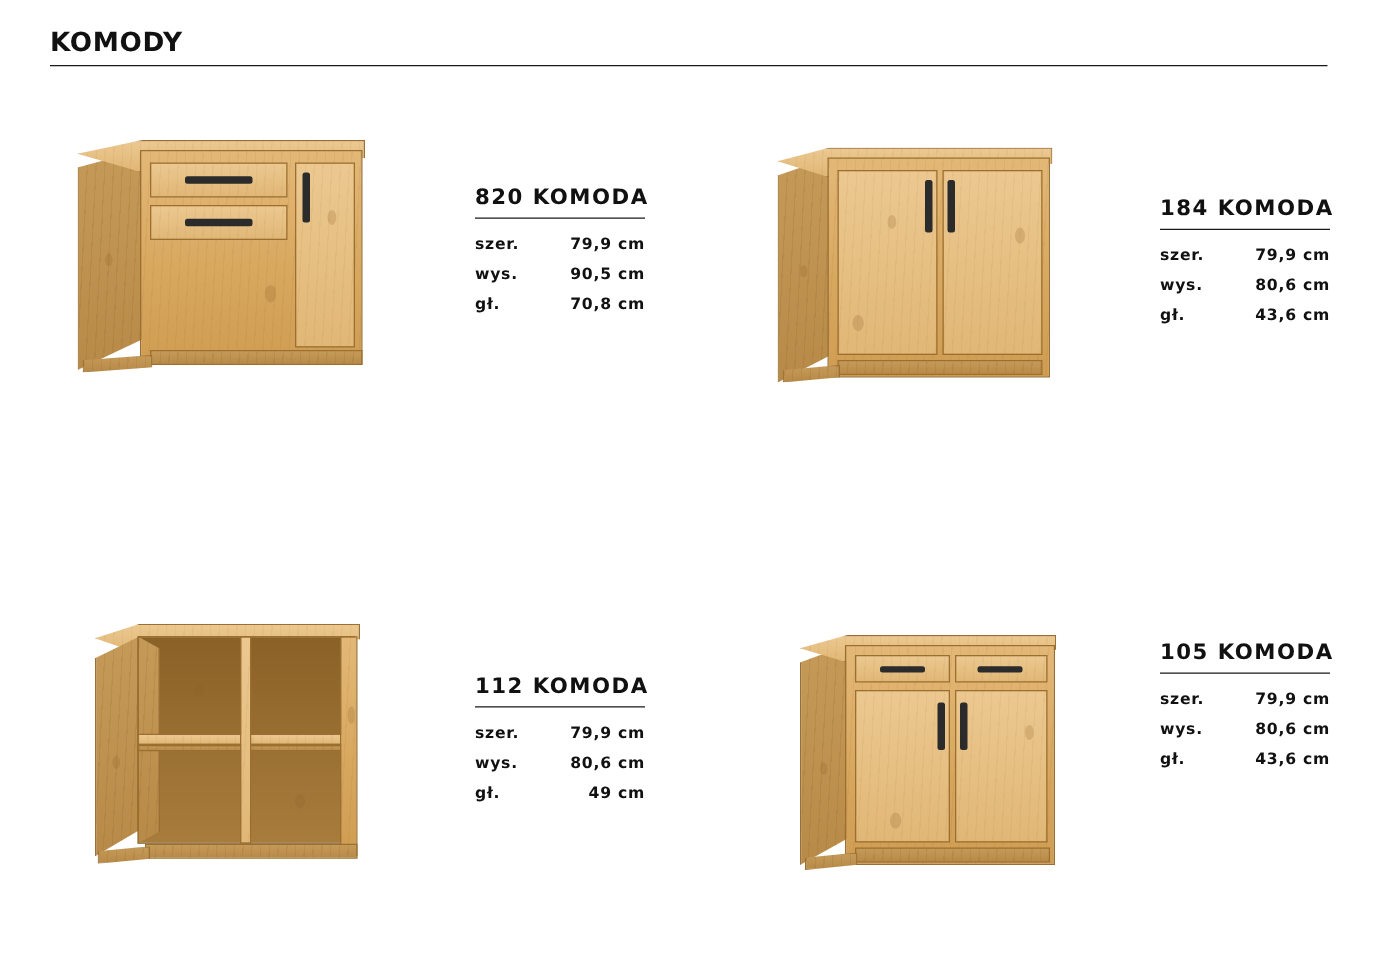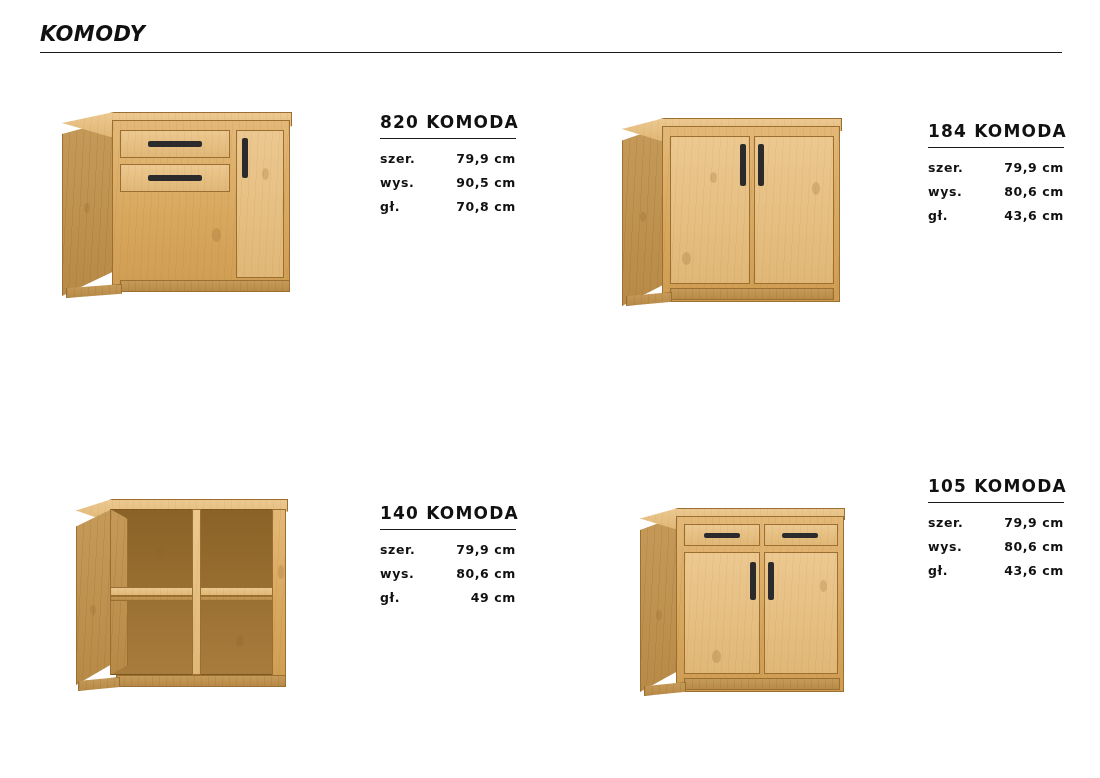--- a/index.html
+++ b/index.html
@@ -17,21 +17,20 @@
   }
 
   .page-title {
     position: absolute;
     left: 40px;
     top: 22px;
     font-size: 21px;
     font-weight: bold;
     letter-spacing: 0.5px;
     color: #111111;
-    font-style: italic;
   }
   .title-rule {
     position: absolute;
     left: 40px;
     top: 52px;
     width: 1022px;
     height: 1px;
     background: #1a1a1a;
   }
 
@@ -45,20 +44,21 @@
 
   .specs {
     position: absolute;
   }
   .specs .name {
     font-size: 17px;
     font-weight: bold;
     letter-spacing: 1.2px;
     white-space: nowrap;
     color: #111111;
+    margin-top: 36px;
   }
   .specs .name-rule {
     height: 1px;
     background: #1a1a1a;
     margin-top: 6px;
     margin-bottom: 12px;
   }
   .specs .row {
     display: flex;
     font-size: 12.5px;
@@ -255,21 +255,21 @@
       <div class="wood dark" style="left:2px;top:182px;width:42px;height:14px;
             clip-path: polygon(0% 28%, 100% 0%, 100% 72%, 0% 100%);"></div>
       <div class="grain" style="left:202px;top:70px;width:6px;height:14px;"></div>
       <div class="grain" style="left:80px;top:52px;width:7px;height:11px;"></div>
       <div class="grain" style="left:160px;top:140px;width:8px;height:12px;"></div>
       <div class="grain" style="left:14px;top:110px;width:6px;height:10px;"></div>
     </div>
   </div>
 
   <div class="specs" style="left:380px; top:503px; width:136px;">
-    <div class="name">140 KOMODA</div>
+    <div class="name">112 KOMODA</div>
     <div class="name-rule"></div>
     <div class="row">
       <span class="lbl">szer.</span>
       <span class="val">79,9 cm</span>
     </div>
     <div class="row">
       <span class="lbl">wys.</span>
       <span class="val">80,6 cm</span>
     </div>
     <div class="row">

